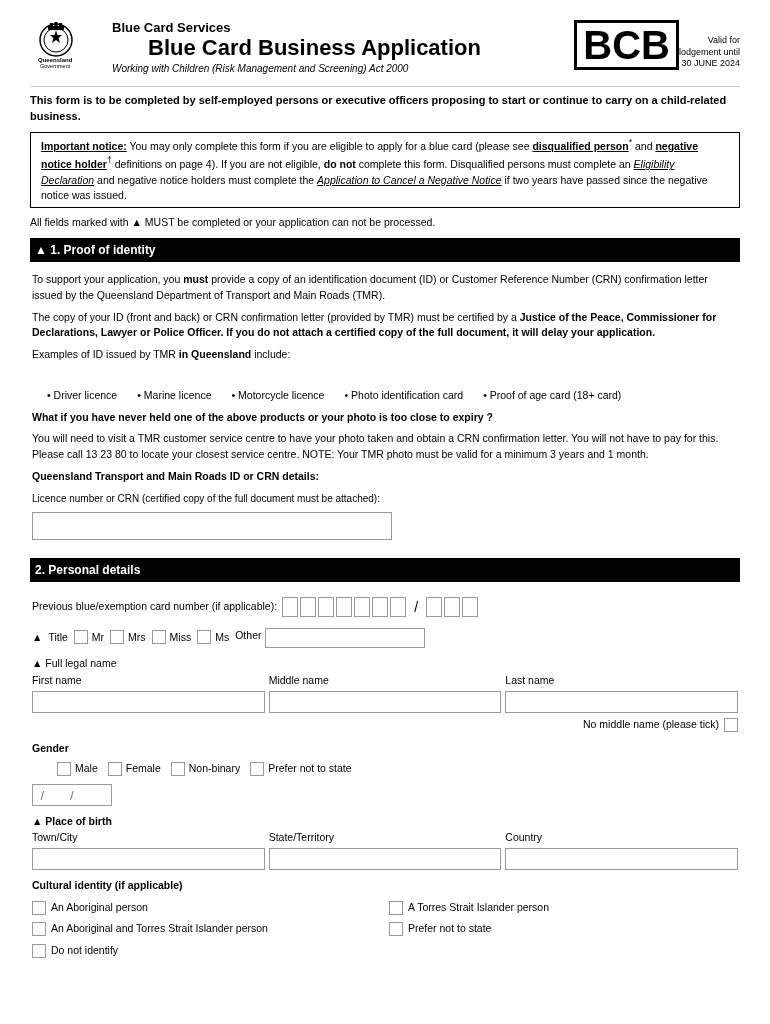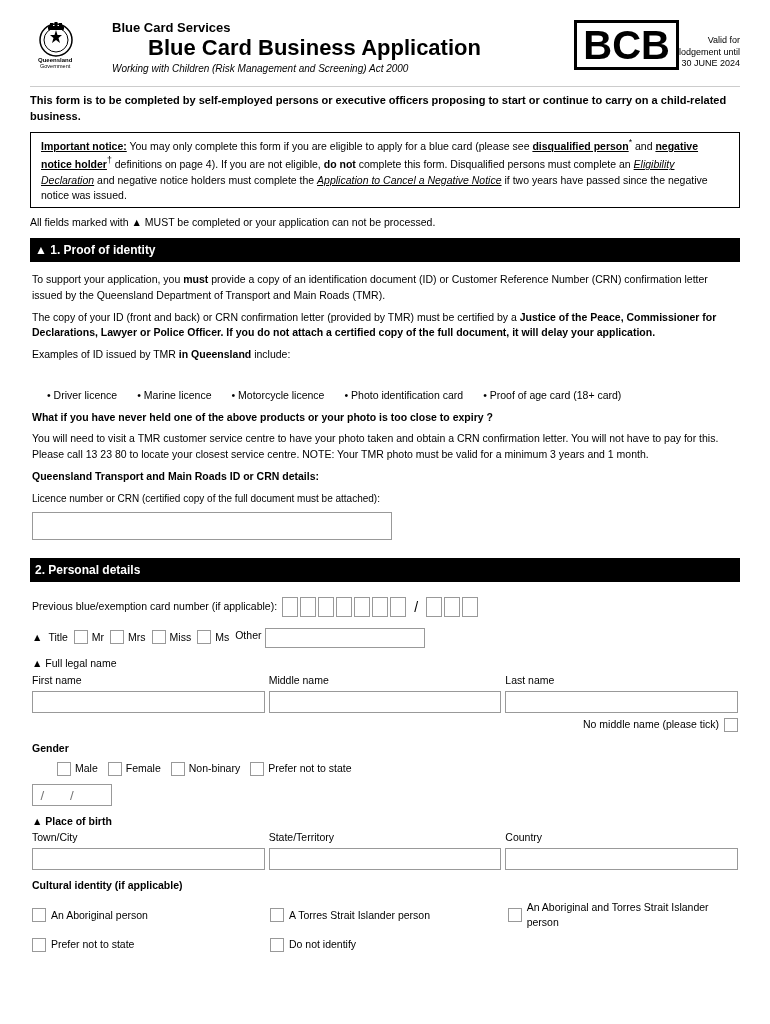--- a/index.html
+++ b/index.html
@@ -180,21 +180,21 @@
     .no-middle-name {
       display: flex;
       align-items: center;
       justify-content: flex-end;
       gap: 5px;
       font-size: 10.5px;
       margin-top: 4px;
     }
     .cultural-grid {
       display: grid;
-      grid-template-columns: 1fr 1fr 1fr;
+      grid-template-columns: 1fr 1fr;
       gap: 6px 8px;
       margin-bottom: 8px;
       font-size: 10.5px;
     }
     .cultural-item {
       display: flex;
       align-items: center;
       gap: 5px;
     }
     .qld-crest {

